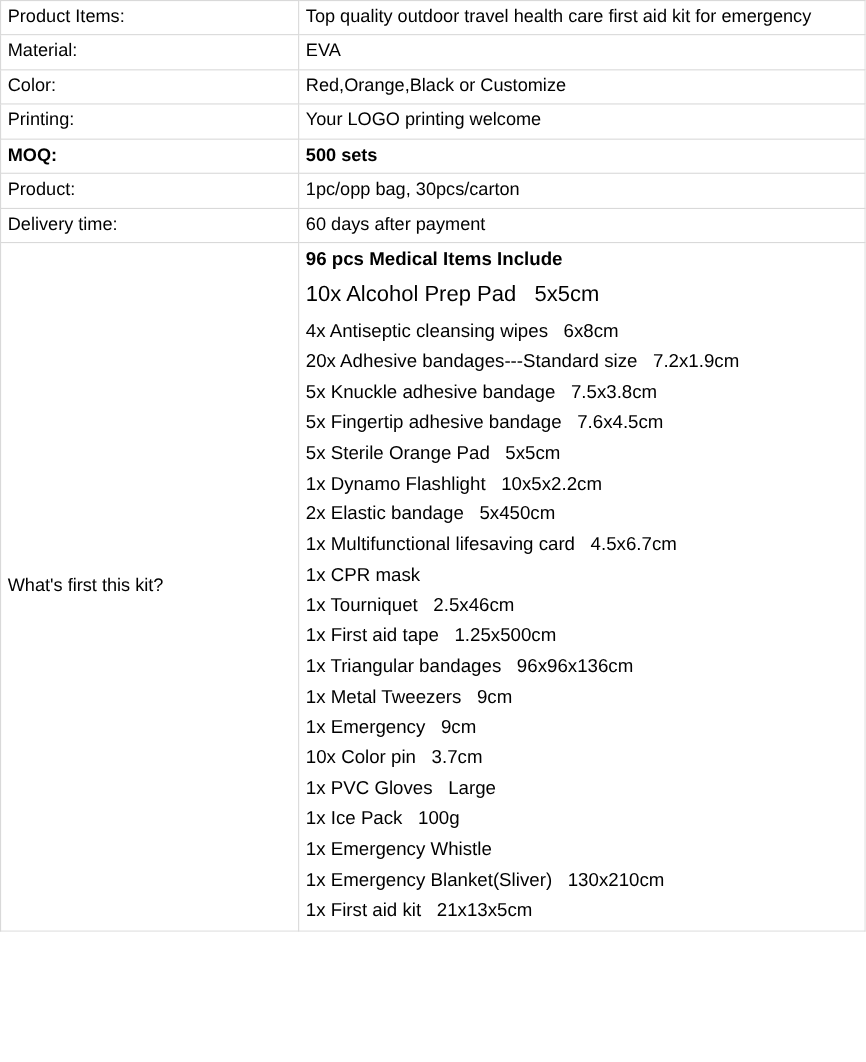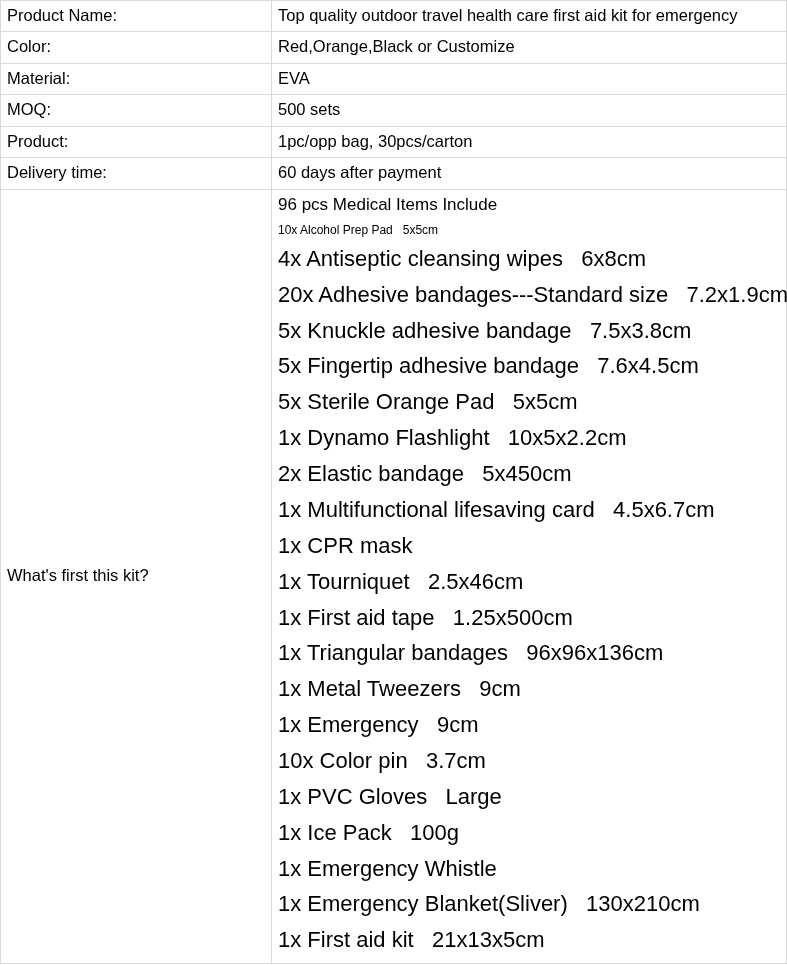--- a/index.html
+++ b/index.html
@@ -26,63 +26,67 @@
     line-height: 1.3;
     color: #000000;
   }
   .spec-table tr > td:first-child {
     width: 258px;
   }
   .label-cell {
     white-space: nowrap;
   }
   .bold {
-    font-weight: normal;
+    font-weight: bold;
   }
   .contents-label-cell {
     vertical-align: middle;
   }
   .contents-cell {
     vertical-align: top;
     padding-top: 8px;
     padding-bottom: 6px;
   }
   .contents-title {
-    font-weight: normal;
+    font-weight: bold;
     font-size: 17px;
     margin-bottom: 3px;
     display: block;
   }
   .item-line {
     display: block;
-    font-size: 22px;
+    font-size: 17px;
     line-height: 1.63;
     white-space: pre;
   }
   .item-line.small {
-    font-size: 12px;
+    font-size: 20px;
     line-height: 1.85;
   }
 </style>
 </head>
 <body>
 
 <table class="spec-table">
   <tbody>
     <tr>
-      <td class="label-cell">Product Name:</td>
+      <td class="label-cell">Product Items:</td>
       <td>Top quality outdoor travel health care first aid kit for emergency</td>
+    </tr>
+    <tr>
+      <td class="label-cell">Material:</td>
+      <td>EVA</td>
     </tr>
     <tr>
       <td class="label-cell">Color:</td>
       <td>Red,Orange,Black or Customize</td>
     </tr>
     <tr>
-      <td class="label-cell">Material:</td>
-      <td>EVA</td>
+      <td class="label-cell">Printing:</td>
+      <td>Your LOGO printing welcome</td>
     </tr>
     <tr>
       <td class="label-cell bold">MOQ:</td>
       <td class="bold">500 sets</td>
     </tr>
     <tr>
       <td class="label-cell">Product:</td>
       <td>1pc/opp bag, 30pcs/carton</td>
     </tr>
     <tr>

